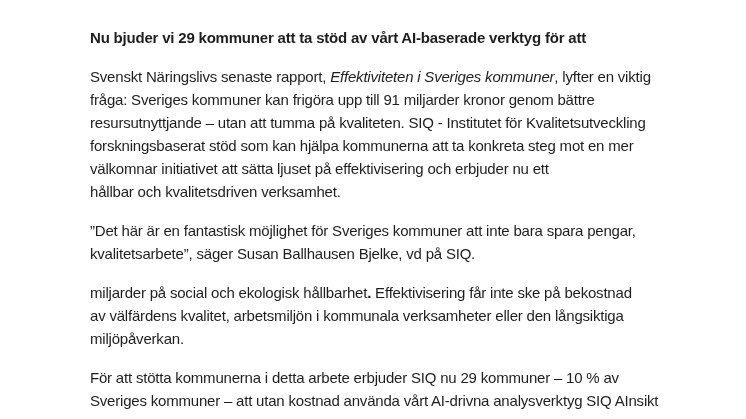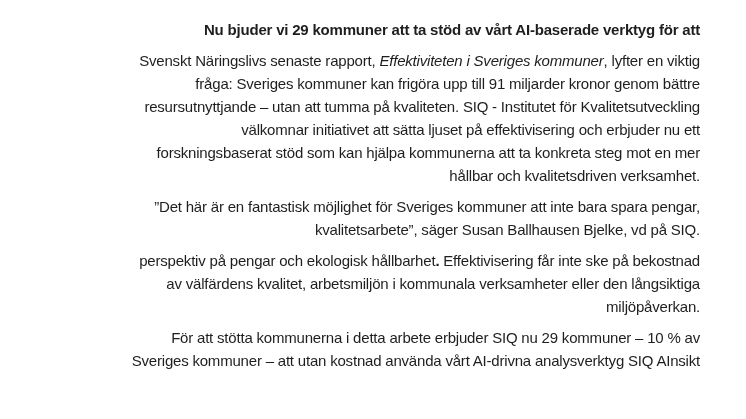--- a/index.html
+++ b/index.html
@@ -18,22 +18,21 @@
     position: absolute;
     left: 90px;
     top: 10px;
     width: 610px;
     color: #1e1e1e;
     font-size: 15px;
     line-height: 23px;
     letter-spacing: -0.2px;
   }
   .block {
-    margin: 8px 0 5px 0;
-    text-align: right;
+    margin: 16px 0 5px 0;
   }
   .line {
     white-space: nowrap;
   }
   .heading .line {
     font-weight: 700;
   }
   .seg-normal { font-weight: inherit; font-style: normal; }
   .seg-bold   { font-weight: 700; }
   .seg-italic { font-style: italic; }
@@ -42,30 +41,30 @@
 <body>
 
 <div class="doc" id="doc-root" style="background: rgb(255, 255, 255); color: rgb(30, 30, 30);">
     <div class="block heading">
       <div class="line"><span class="seg-normal">Nu bjuder vi 29 kommuner att ta stöd av vårt AI-baserade verktyg för att</span></div>
     </div>
     <div class="block paragraph">
       <div class="line"><span class="seg-normal">Svenskt Näringslivs senaste rapport, </span><span class="seg-italic">Effektiviteten i Sveriges kommuner</span><span class="seg-normal">, lyfter en viktig</span></div>
       <div class="line"><span class="seg-normal">fråga: Sveriges kommuner kan frigöra upp till 91 miljarder kronor genom bättre</span></div>
       <div class="line"><span class="seg-normal">resursutnyttjande – utan att tumma på kvaliteten. SIQ - Institutet för Kvalitetsutveckling</span></div>
+      <div class="line"><span class="seg-normal">forskningsbaserat stöd som kan hjälpa kommunerna att ta konkreta steg mot en mer</span></div>
       <div class="line"><span class="seg-normal">välkomnar initiativet att sätta ljuset på effektivisering och erbjuder nu ett</span></div>
-      <div class="line"><span class="seg-normal">forskningsbaserat stöd som kan hjälpa kommunerna att ta konkreta steg mot en mer</span></div>
       <div class="line"><span class="seg-normal">hållbar och kvalitetsdriven verksamhet.</span></div>
     </div>
     <div class="block paragraph">
       <div class="line"><span class="seg-normal">”Det här är en fantastisk möjlighet för Sveriges kommuner att inte bara spara pengar,</span></div>
       <div class="line"><span class="seg-normal">kvalitetsarbete”, säger Susan Ballhausen Bjelke, vd på SIQ.</span></div>
     </div>
     <div class="block paragraph">
-      <div class="line"><span class="seg-normal">perspektiv på pengar och ekologisk hållbarhet</span><span class="seg-bold">.</span><span class="seg-normal"> Effektivisering får inte ske på bekostnad</span></div>
+      <div class="line"><span class="seg-normal">miljarder på social och ekologisk hållbarhet</span><span class="seg-bold">.</span><span class="seg-normal"> Effektivisering får inte ske på bekostnad</span></div>
       <div class="line"><span class="seg-normal">av välfärdens kvalitet, arbetsmiljön i kommunala verksamheter eller den långsiktiga</span></div>
       <div class="line"><span class="seg-normal">miljöpåverkan.</span></div>
     </div>
     <div class="block paragraph">
       <div class="line"><span class="seg-normal">För att stötta kommunerna i detta arbete erbjuder SIQ nu 29 kommuner – 10 % av</span></div>
       <div class="line"><span class="seg-normal">Sveriges kommuner – att utan kostnad använda vårt AI-drivna analysverktyg SIQ AInsikt</span></div>
     </div>
   </div>
 
 </body></html>

